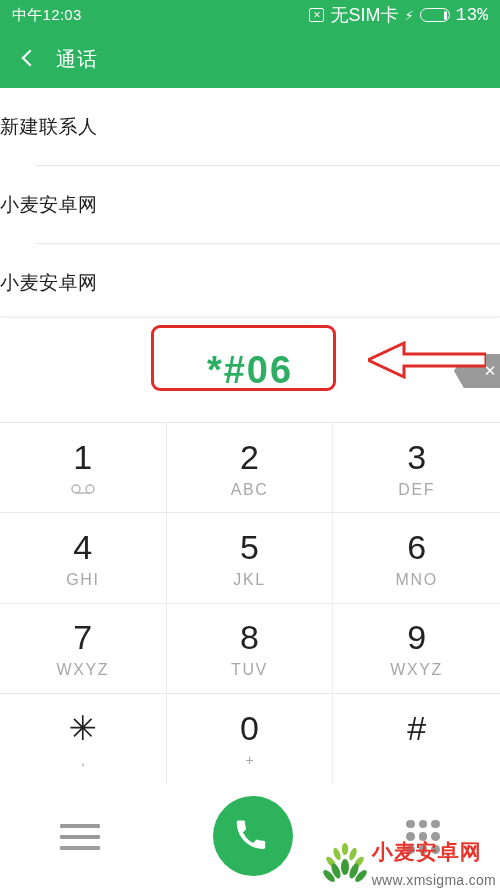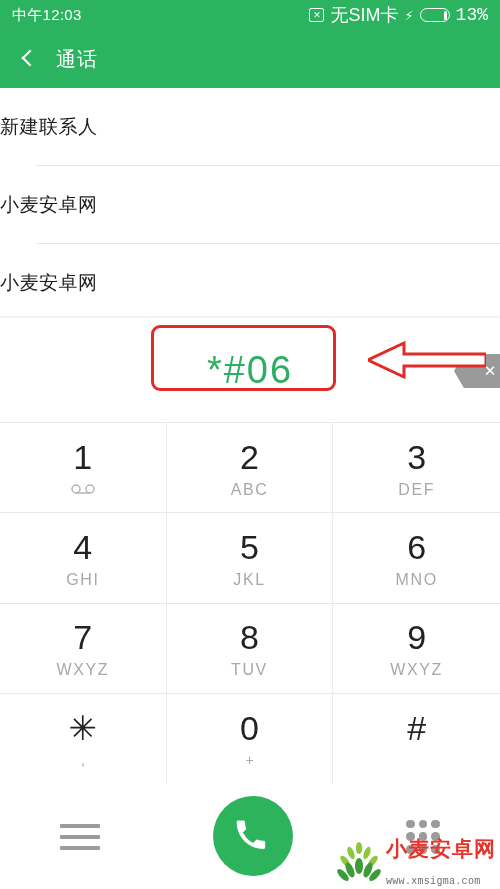--- a/index.html
+++ b/index.html
@@ -74,20 +74,21 @@
     position:absolute; left:0; top:318px; width:500px; height:571px;
     background:#fff;
     box-shadow:0 -1px 3px rgba(0,0,0,0.10);
   }
 
   
   .num-strip {
     position:relative; height:104px; width:100%;
     display:flex; align-items:center; justify-content:center;
     background:#fff;
+    font-weight:bold;
   }
   .num-value {
     font-size:38px; color:#2EAE63; letter-spacing:2px;
     font-family:"Liberation Sans","DejaVu Sans",sans-serif;
   }
   
   .backspace {
     position:absolute; right:-12px; top:36px;
     width:58px; height:34px;
   }
@@ -169,21 +170,21 @@
   
   .watermark {
     position:absolute; right:4px; bottom:2px;
     display:flex; align-items:center; gap:5px;
   }
   .wm-logo { width:44px; height:42px; }
   .wm-text { display:flex; flex-direction:column; line-height:1; }
   .wm-cn {
     font-size:21px; color:#E8332A; font-weight:bold; letter-spacing:1px;
   }
-  .wm-url { font-size:10px; color:#6f6f6f; letter-spacing:.3px; margin-top:18px;font-family:Liberation Mono, monospace; }
+  .wm-url { font-size:14px; color:#6f6f6f; letter-spacing:.3px; margin-top:11px; }
 </style>
 </head>
 <body>
 
 <div id="screen">
 
   <div class="statusbar">
     <div class="status-clock">中午12:03</div>
     <div class="status-right">
       <span class="sim-box">✕</span>

